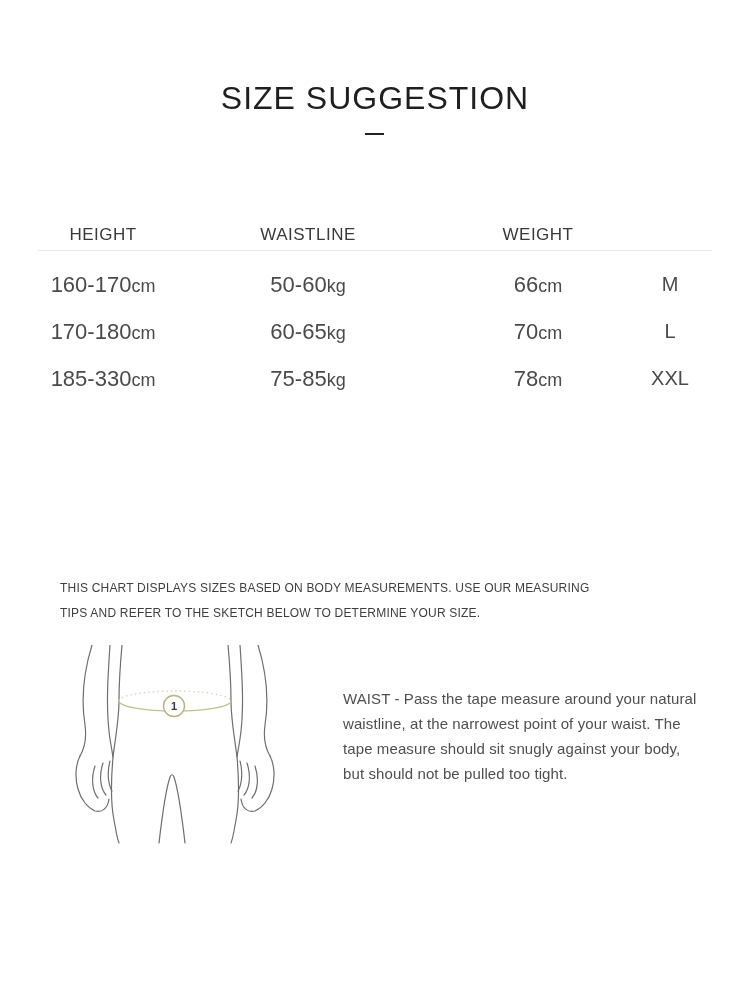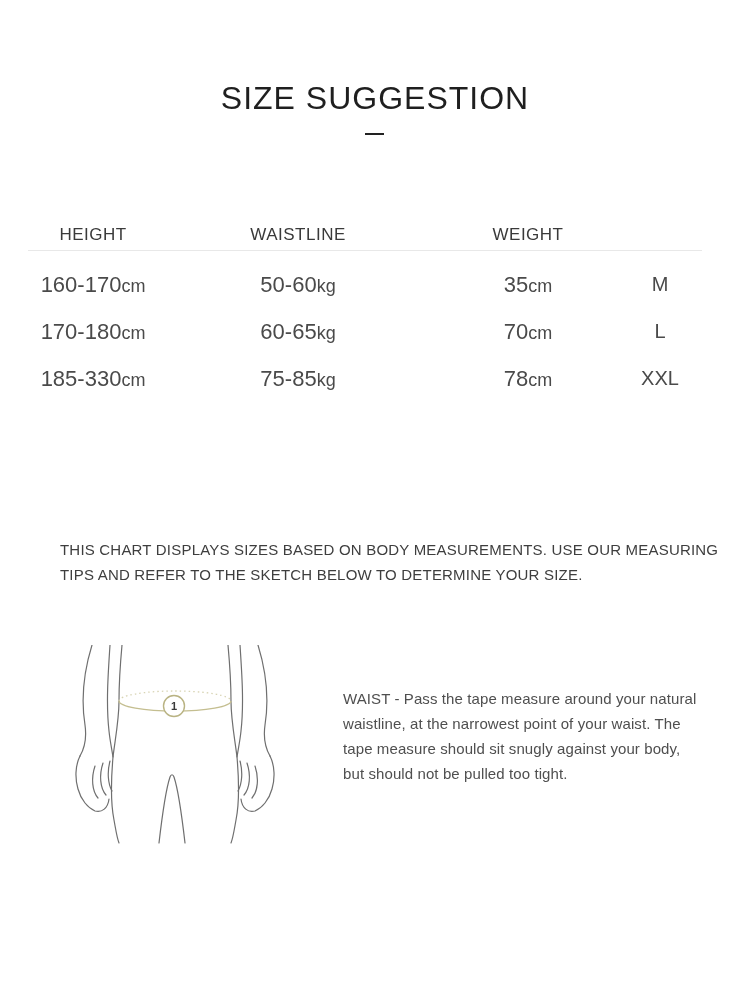--- a/index.html
+++ b/index.html
@@ -19,21 +19,21 @@
     font-size: 32px; font-weight: 300; letter-spacing: 1px;
     color: #1f1f1f;
   }
   .title-dash {
     position: absolute; top: 133px; left: 365px;
     width: 19px; height: 0;
     border-top: 2.5px solid #222;
   }
 
   
-  .size-table { position: absolute; top: 220px; left: 28px; width: 674px; }
+  .size-table { position: absolute; top: 220px; left: 38px; width: 674px; }
   .thead {
     display: grid;
     grid-template-columns: 130px 280px 180px 84px;
     height: 30px; align-items: center;
   }
   .thead .th {
     text-align: center;
     font-size: 17px; letter-spacing: 0.5px; color: #3a3a3a; font-weight: 400;
   }
   .divider { border-bottom: 1px solid #e8e8e8; width: 674px; }
@@ -42,22 +42,22 @@
     display: grid;
     grid-template-columns: 130px 280px 180px 84px;
     height: 47px; align-items: center;
   }
   .td { text-align: center; font-size: 22px; color: #4a4a4a; font-weight: 300; }
   .td .unit { font-size: 18px; color: #4a4a4a; }
   .td.size-cell { font-size: 20px; }
 
   
   .note {
-    position: absolute; top: 537px; left: 60px; width: 660px;
-    font-size: 15px; line-height: 25px; letter-spacing: 0.2px;
+    position: absolute; top: 576px; left: 60px; width: 660px;
+    font-size: 12px; line-height: 25px; letter-spacing: 0.2px;
     color: #3e3e3e;
   }
   .note .line { display: block; white-space: nowrap; }
 
   
   .sketch-wrap { position: absolute; left: 65px; top: 645px; width: 270px; height: 204px; }
   .sketch-wrap svg { display: block; width: 270px; height: 204px; }
 
   .waist-text {
     position: absolute; left: 343px; top: 686px; width: 390px;
@@ -80,21 +80,21 @@
       <div class="th">WAISTLINE</div>
       <div class="th">WEIGHT</div>
       <div class="th"></div>
     </div>
     <div class="divider"></div>
     <div class="tbody">
 
       <div class="trow">
         <div class="td"><span>160-170</span><span class="unit">cm</span></div>
         <div class="td"><span>50-60</span><span class="unit">kg</span></div>
-        <div class="td"><span>35</span><span class="unit">cm</span></div>
+        <div class="td"><span>66</span><span class="unit">cm</span></div>
         <div class="td size-cell">M</div>
       </div>
 
       <div class="trow">
         <div class="td"><span>170-180</span><span class="unit">cm</span></div>
         <div class="td"><span>60-65</span><span class="unit">kg</span></div>
         <div class="td"><span>70</span><span class="unit">cm</span></div>
         <div class="td size-cell">L</div>
       </div>
 

